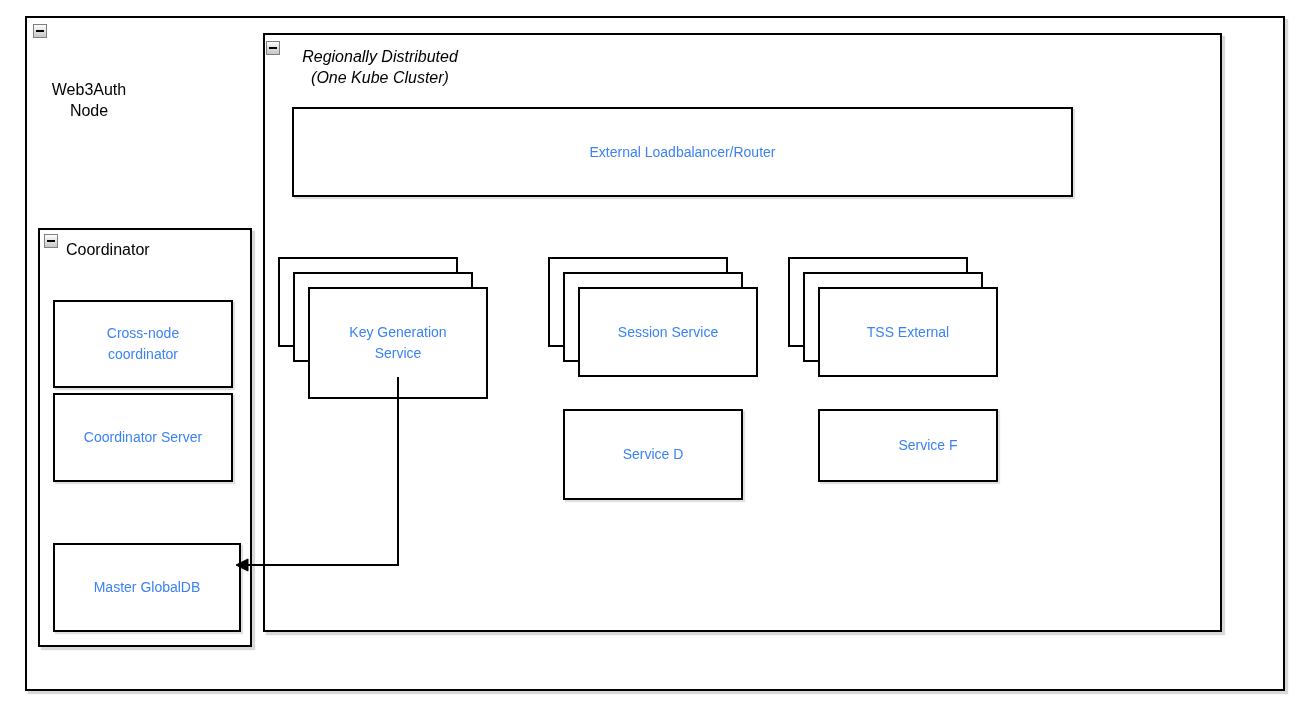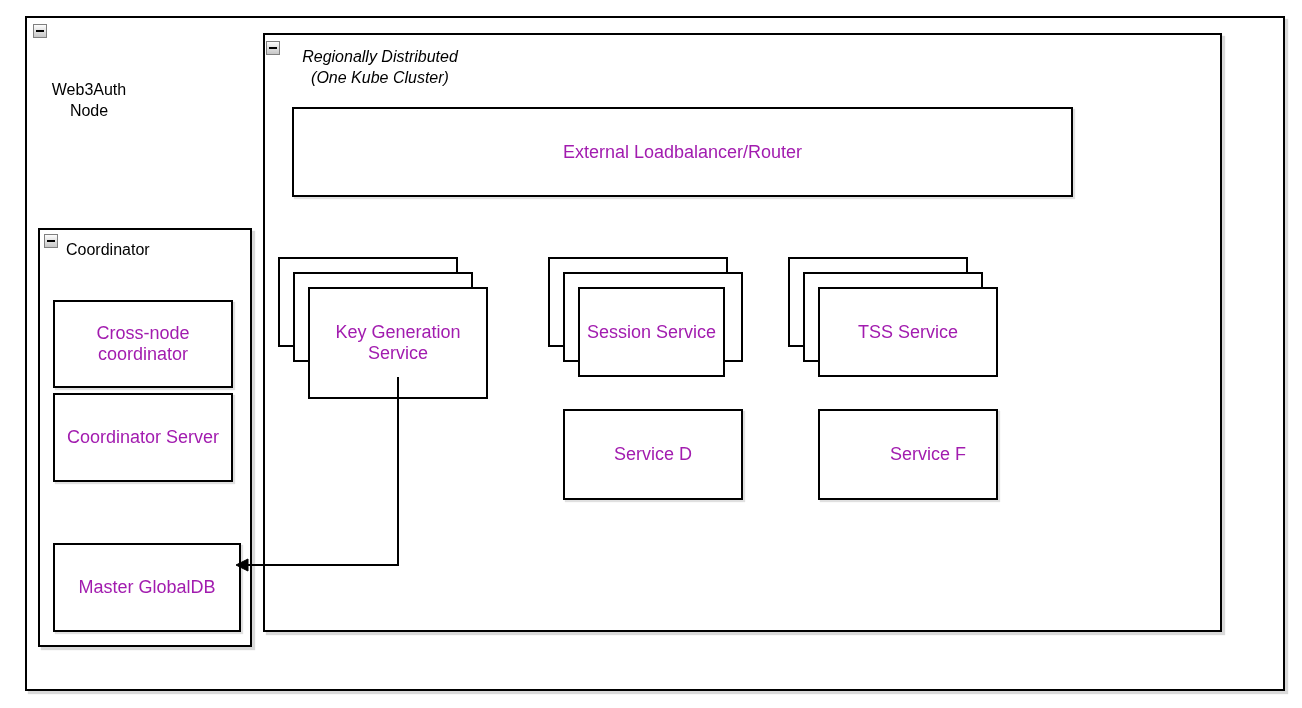--- a/index.html
+++ b/index.html
@@ -29,24 +29,24 @@
     color: #000;
   }
   .group-label.left { text-align: left; }
   .box-label {
     display: flex;
     align-items: center;
     justify-content: center;
     width: 100%;
     height: 100%;
     text-align: center;
-    font-size: 18px;
+    font-size: 14px;
     line-height: 21px;
     white-space: pre-line;
-    color: #a21caf;
+    color: #3b82f6;
   }
   .collapse-btn {
     position: absolute;
     width: 14px;
     height: 14px;
     border: 1px solid #7f7f7f;
     background: linear-gradient(#fdfdfd, #c6c6c6);
     display: flex;
     align-items: center;
     justify-content: center;
@@ -91,35 +91,35 @@
 
   <div class="shape layer" style="left:278px; top:257px; width:180px; height:90px;"></div>
   <div class="shape layer" style="left:293px; top:272px; width:180px; height:90px;"></div>
   <div class="shape layer" style="left:308px; top:287px; width:180px; height:112px;">
     <div class="box-label">Key Generation
 Service</div>
   </div>
 
   <div class="shape layer" style="left:548px; top:257px; width:180px; height:90px;"></div>
   <div class="shape layer" style="left:563px; top:272px; width:180px; height:90px;"></div>
-  <div class="shape layer" style="left:578px; top:287px; width:147px; height:90px;">
+  <div class="shape layer" style="left:578px; top:287px; width:180px; height:90px;">
     <div class="box-label">Session Service</div>
   </div>
 
   <div class="shape layer" style="left:788px; top:257px; width:180px; height:90px;"></div>
   <div class="shape layer" style="left:803px; top:272px; width:180px; height:90px;"></div>
   <div class="shape layer" style="left:818px; top:287px; width:180px; height:90px;">
-    <div class="box-label">TSS Service</div>
+    <div class="box-label">TSS External</div>
   </div>
 
   <div class="shape soft-shadow" style="left:563px; top:409px; width:180px; height:91px;">
     <div class="box-label">Service D</div>
   </div>
 
-  <div class="shape soft-shadow" style="left:818px; top:409px; width:180px; height:91px;padding-left:40px;">
+  <div class="shape soft-shadow" style="left:818px; top:409px; width:180px; height:73px;padding-left:40px;">
     <div class="box-label">Service F</div>
   </div>
 
   <div class="shape shadowed" style="left:38px; top:228px; width:214px; height:419px;"></div>
   <div class="collapse-btn" style="left:44px; top:234px;">
     <span class="minus-bar"></span>
   </div>
   <div class="group-label left" style="left:66px; top:239px; width:150px;">Coordinator</div>
 
   <div class="shape soft-shadow" style="left:53px; top:300px; width:180px; height:88px;">

